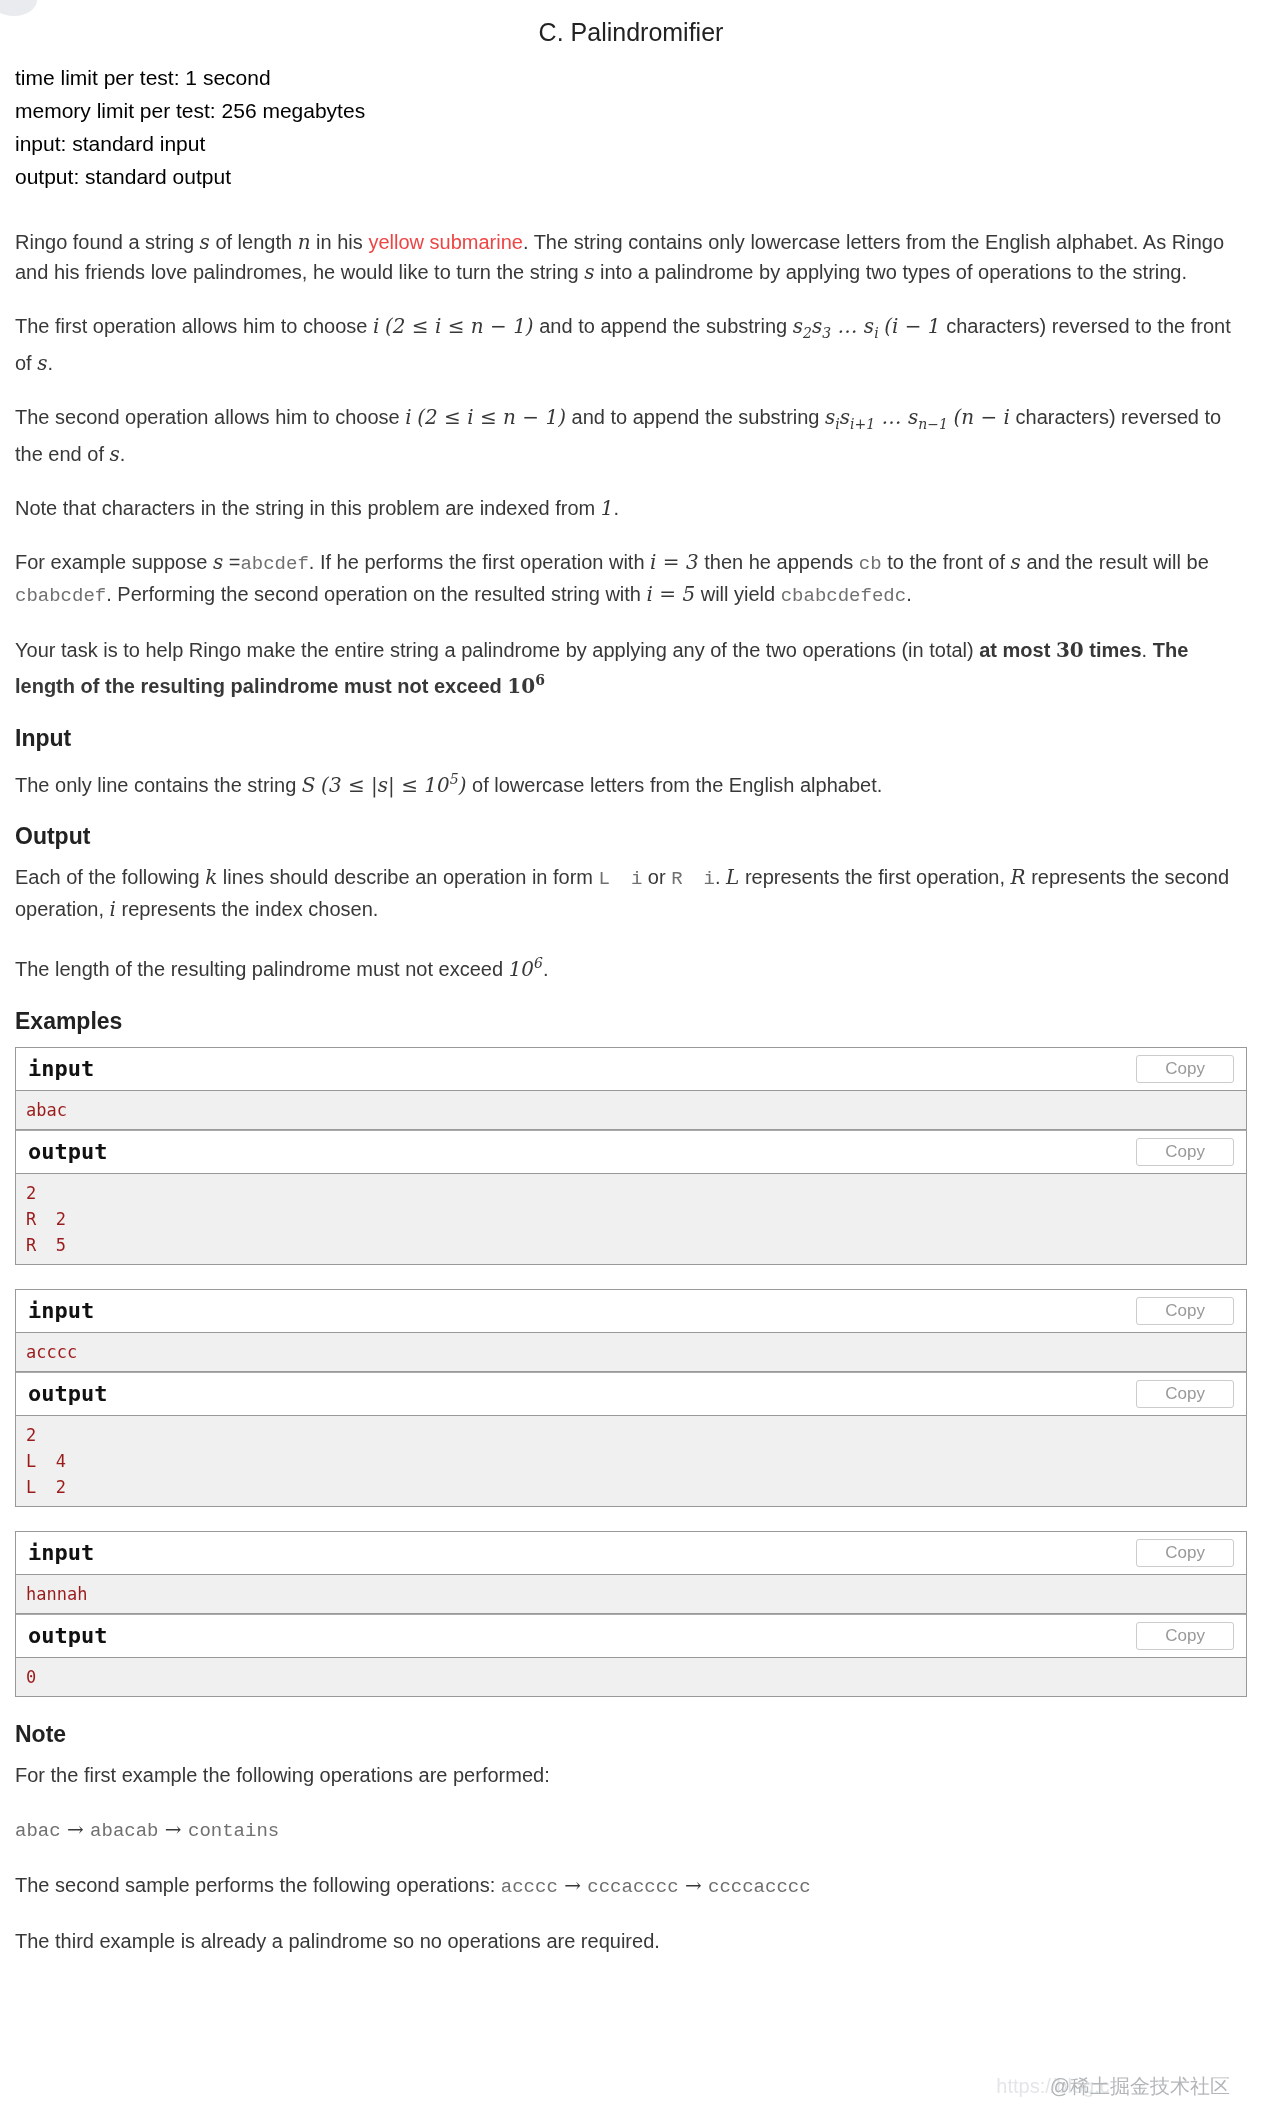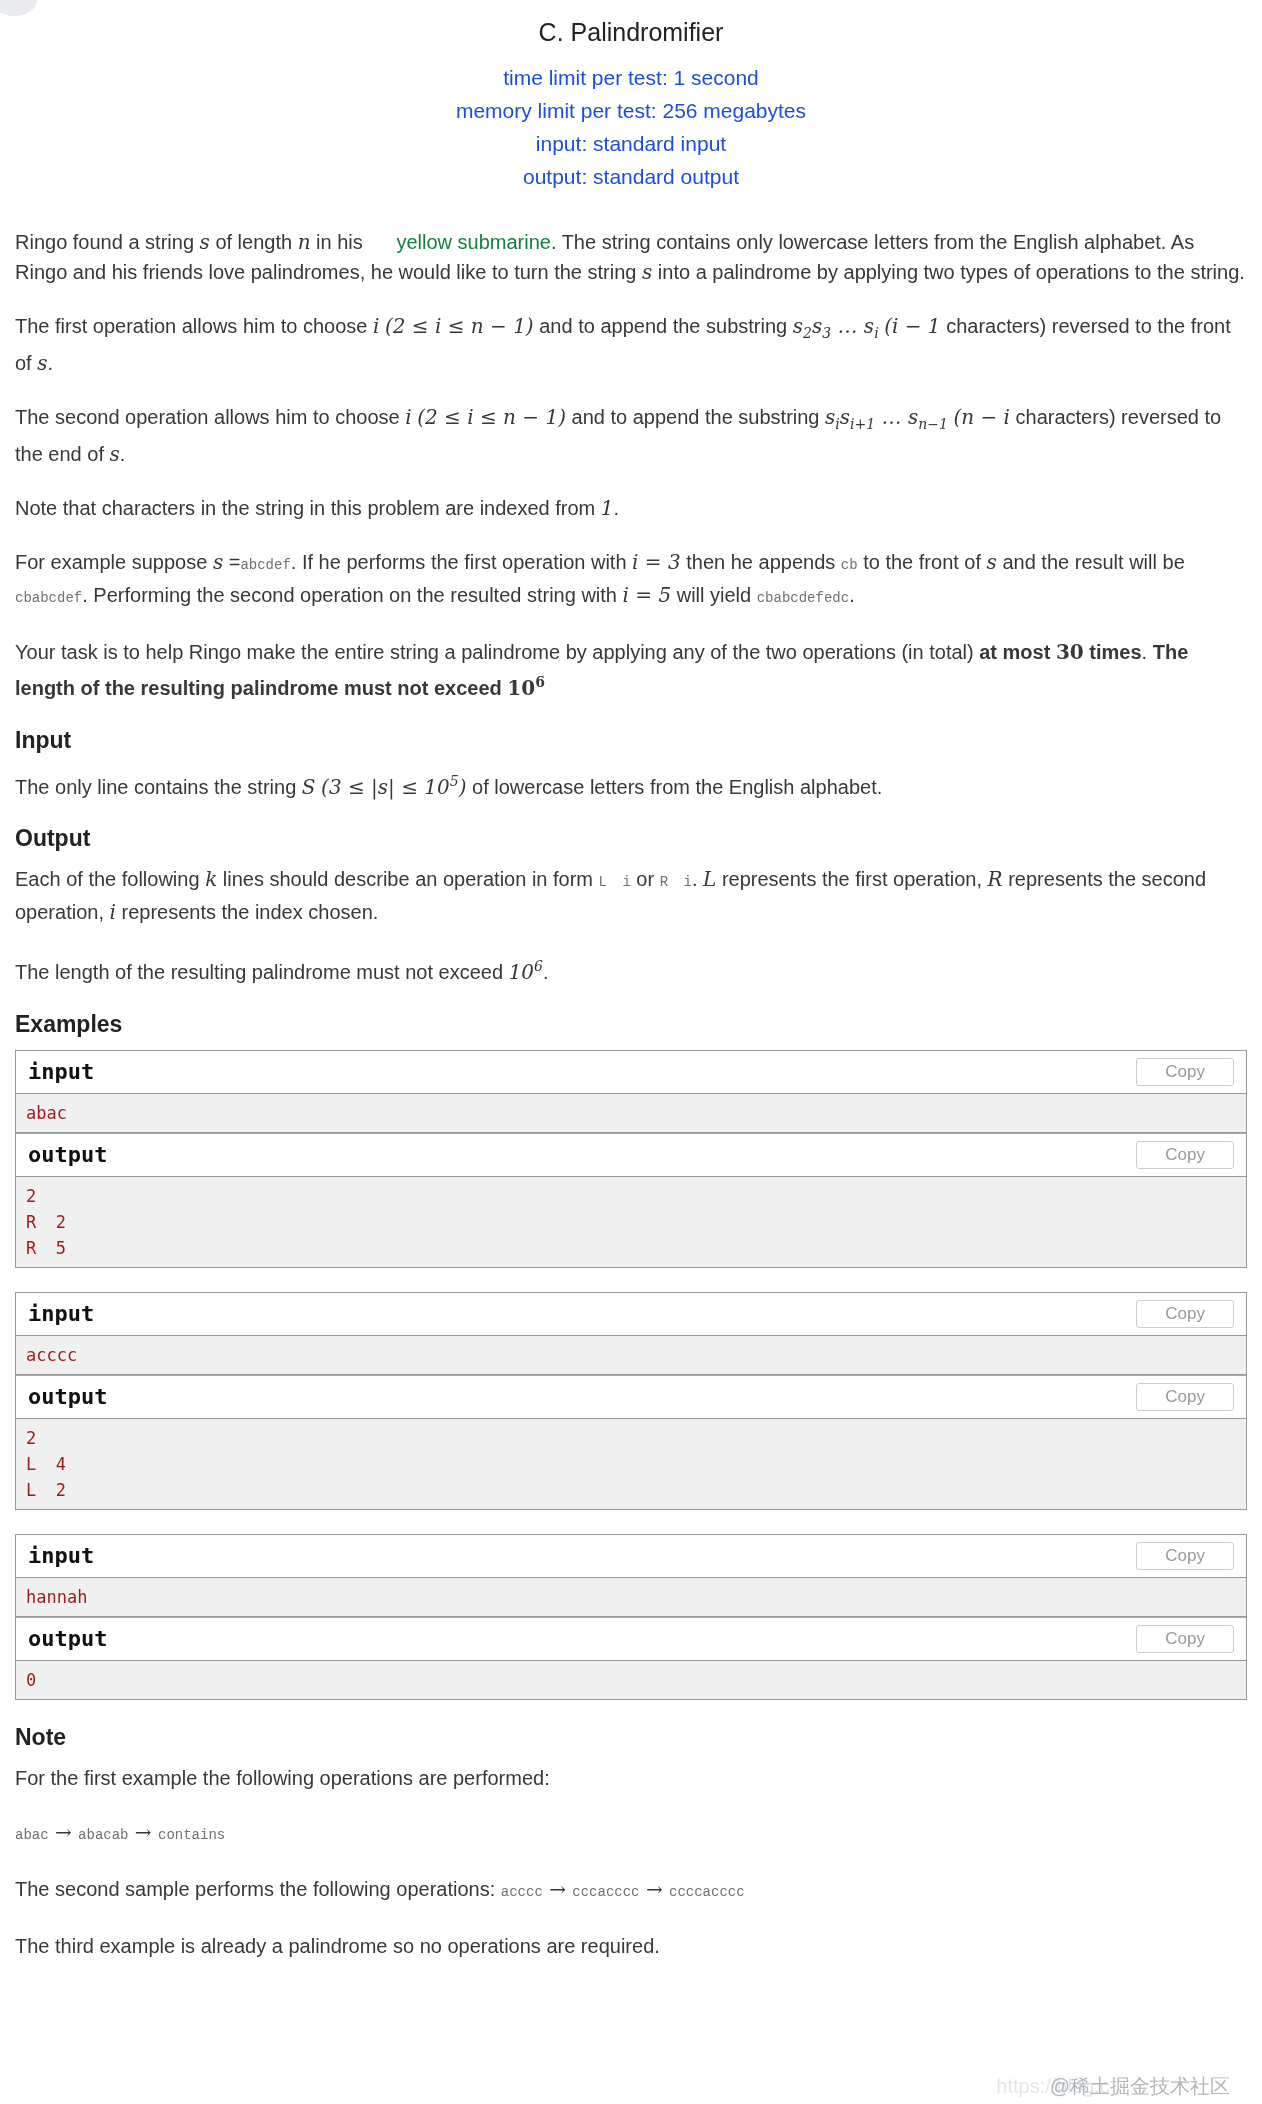--- a/index.html
+++ b/index.html
@@ -8,34 +8,34 @@
     width:1262px; height:2104px; position:relative; overflow:hidden;
     background:#ffffff; color:#383838;
     font-family:"Liberation Sans", sans-serif;
   }
   .corner-circle { position:absolute; top:-16px; left:-9px; width:46px; height:32px;
     border-radius:50%; background:#e9ebee; }
   .container { padding:0 15px; }
 
   .title { text-align:center; font-size:25px; font-weight:400; color:#222;
     margin:18px 0 14px; }
-  .limits { text-align:center; font-size:21px; line-height:33px; color:#1d4ed8;
+  .limits { text-align:left; font-size:21px; line-height:33px; color:#000000;
     margin-bottom:34px; }
 
   .p { font-size:20px; line-height:30px; margin:0 0 24px; }
   .seg-t { }
   .seg-b { font-weight:700; }
   .seg-m { font-family:"DejaVu Serif", serif; font-style:italic; }
   sub.seg-m, sup.seg-m { font-size:14px; font-style:italic; }
   .seg-bm { font-family:"DejaVu Serif", serif; font-weight:700; }
   sup.seg-bm { font-size:14px; }
   .seg-ar { font-family:"DejaVu Serif", serif; }
-  .seg-c { font-family:"Liberation Mono", monospace; color:#707070; font-size:14px;
+  .seg-c { font-family:"Liberation Mono", monospace; color:#707070; font-size:19px;
     word-spacing:0.5em; }
-  .seg-l { color:#15803d; cursor:pointer;margin-left:28px; }
+  .seg-l { color:#ef4444; cursor:pointer; }
 
   .sec-heading { font-size:23px; font-weight:700; color:#222; margin:2px 0 12px; }
   .sec-heading.tight { margin-top:10px; }
 
   .example-box { border:1px solid #999; margin:0 0 24px; }
   .io-header { display:flex; justify-content:space-between; align-items:center;
     background:#ffffff; border-bottom:1px solid #999; padding:7px 12px; }
   .io-header-mid { border-top:1px solid #aaa; }
   .io-title { font-family:"DejaVu Sans Mono", monospace; font-size:22px;
     font-weight:700; color:#111; }

